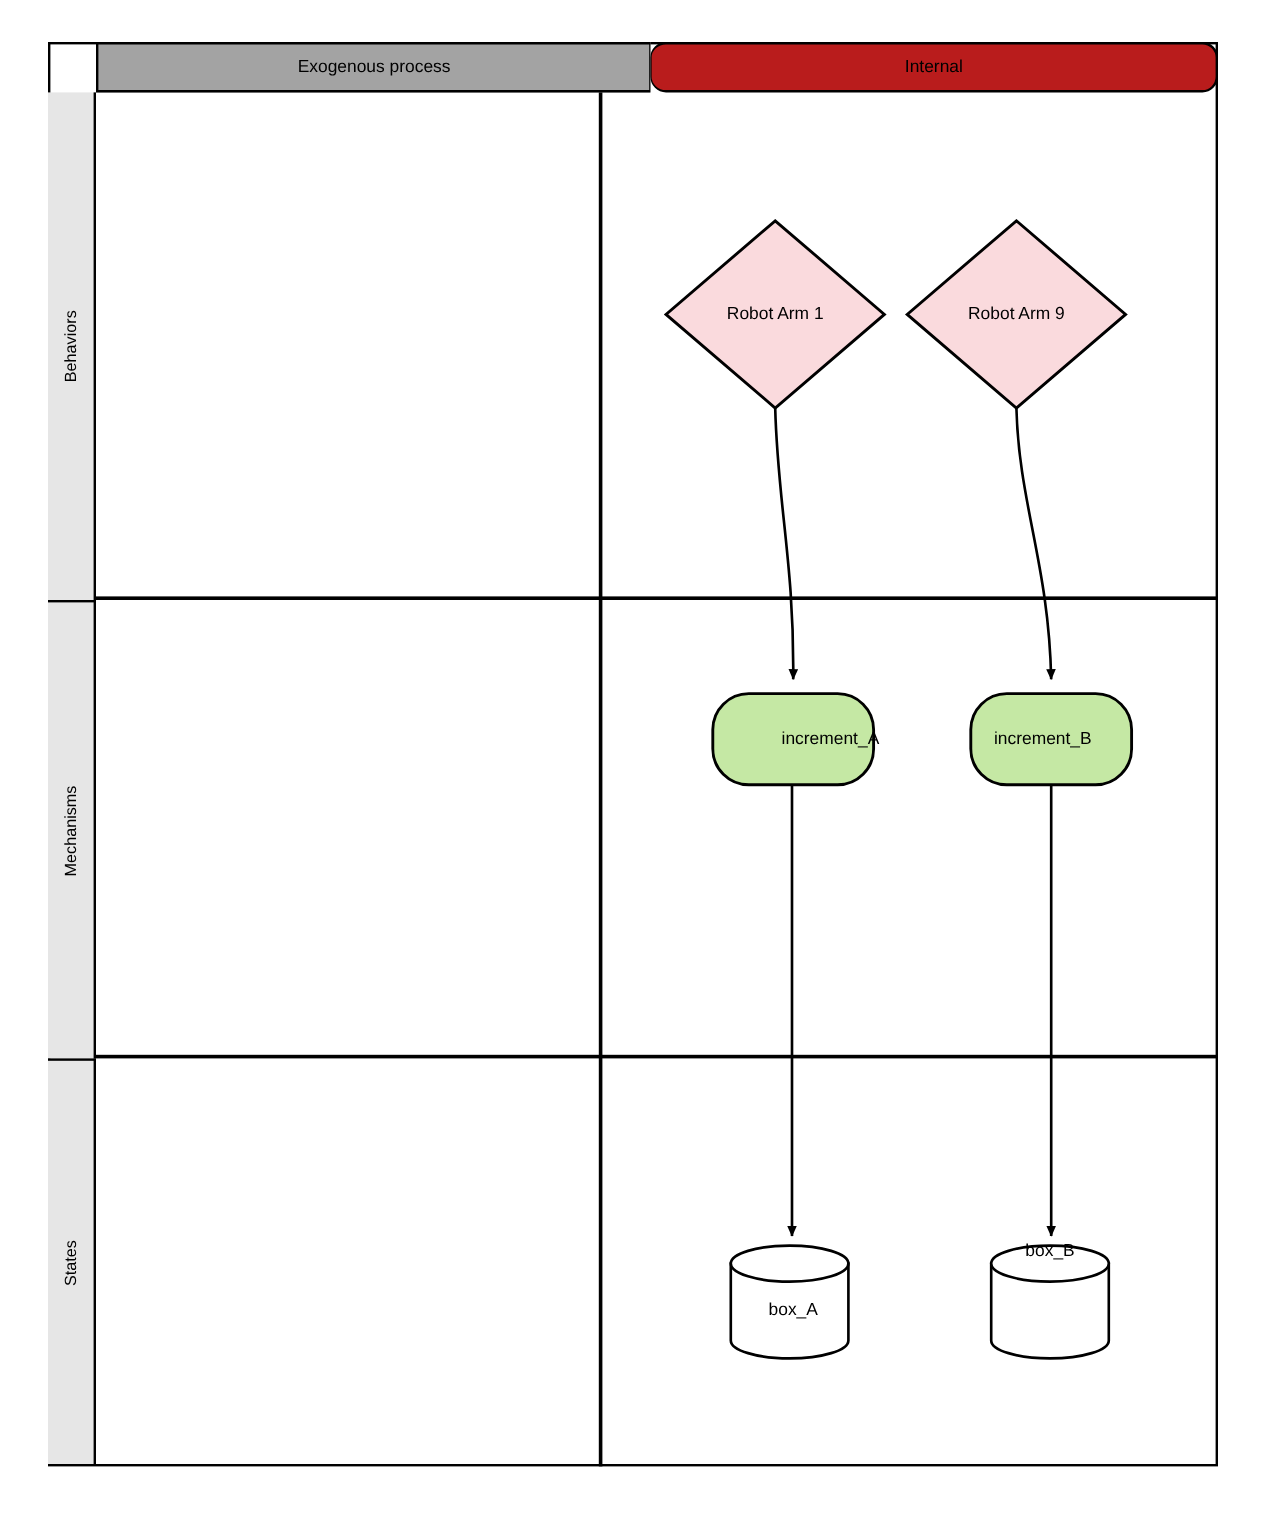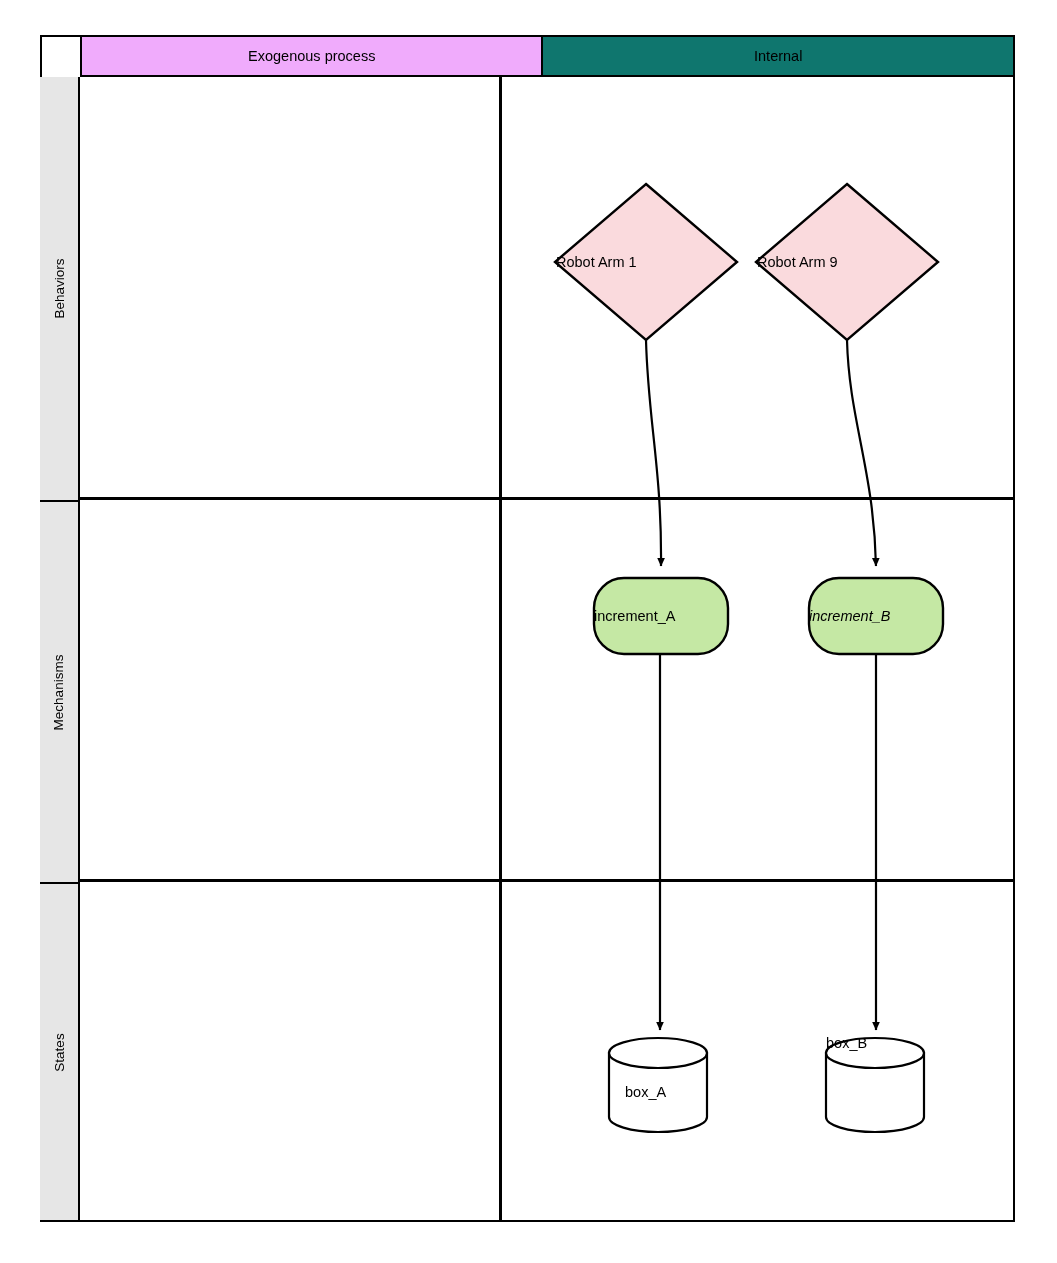--- a/index.html
+++ b/index.html
@@ -43,27 +43,28 @@
     border: 2px solid #000000;
     display: flex;
     align-items: center;
     justify-content: center;
     font-size: 14.5px;
     color: #000000;
     line-height: 1;
   }
   .header-cell.exogenous {
     width: 504px;
-    background: #f0abfc;
+    background: #a3a3a3;
     border-right-width: 1px;
   }
   .header-cell.internal {
     width: 515px;
-    background: #0f766e;
+    background: #b91c1c;
     border-left-width: 1px;
+    border-radius: 13px;
   }
   
   .label-col {
     position: absolute;
     left: 40px;
     top: 77px;
     width: 40px;
     height: 1143px;
   }
   .row-label {
@@ -113,20 +114,21 @@
     width: 1057px;
     height: 1263px;
     pointer-events: none;
   }
   #shapes .hit { pointer-events: auto; }
   .shape-label {
     position: absolute;
     font-size: 14.5px;
     color: #000000;
     white-space: nowrap;
+    text-align: center;
     line-height: 1;
   }
 </style>
 </head>
 <body>
 
 <div id="canvas">
 
   <div class="grid-frame"></div>
 
@@ -184,18 +186,18 @@
     </g>
 
     <g class="hit">
       <path d="M826,1053 L826,1117 A49,15 0 0 0 924,1117 L924,1053 Z" fill="#ffffff" stroke="#000000" stroke-width="2.2"></path>
       <ellipse cx="875" cy="1053" rx="49" ry="15" fill="#ffffff" stroke="#000000" stroke-width="2.2"></ellipse>
     </g>
   </svg>
 
   <div class="shape-label" style="left:556px; top:255px; width:180px;">Robot Arm 1</div>
   <div class="shape-label" style="left:757px; top:255px; width:180px;">Robot Arm 9</div>
-  <div class="shape-label" style="left:594px; top:609px; width:134px;">increment_A</div>
-  <div class="shape-label" style="left:809px; top:609px; width:120px;font-style:italic;">increment_B</div>
-  <div class="shape-label" style="left:625px; top:1085px; width:104px;">box_A</div>
+  <div class="shape-label" style="left:594px; top:609px; width:134px;padding-left:31px;">increment_A</div>
+  <div class="shape-label" style="left:809px; top:609px; width:120px;">increment_B</div>
+  <div class="shape-label" style="left:609px; top:1085px; width:104px;">box_A</div>
   <div class="shape-label" style="left:826px; top:1036px; width:98px;">box_B</div>
 
 </div>
 
 </body></html>

